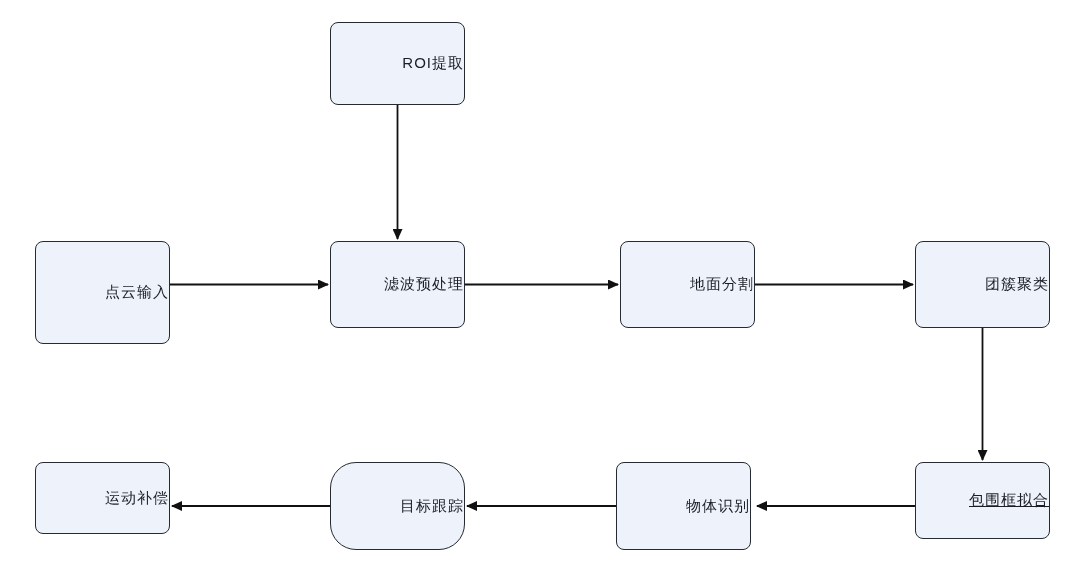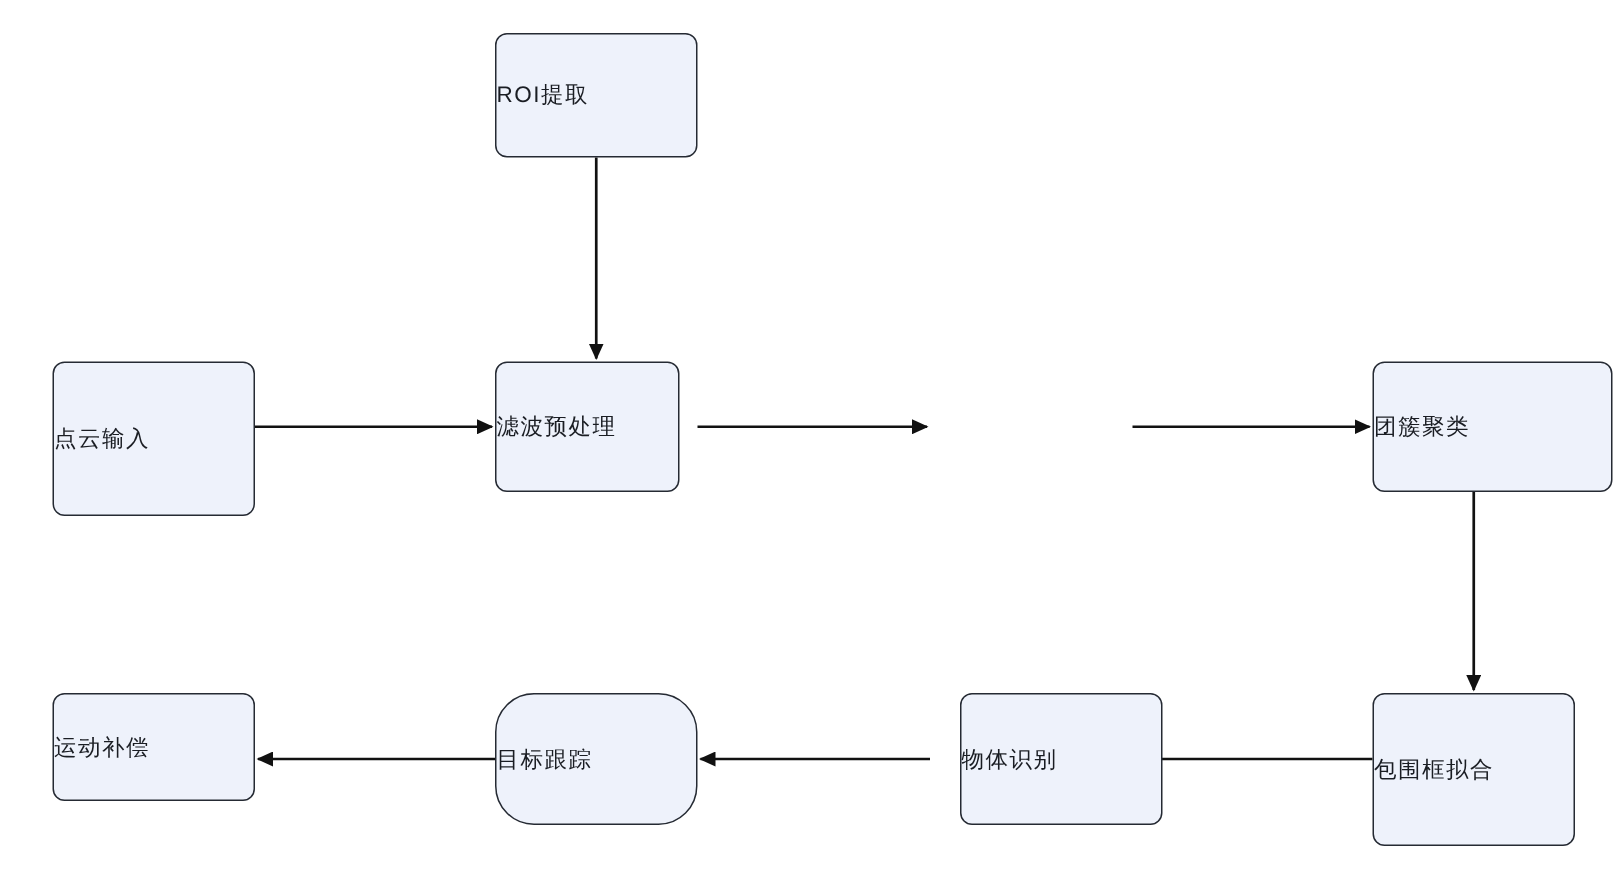--- a/index.html
+++ b/index.html
@@ -24,36 +24,36 @@
     pointer-events: none;
   }
   .node {
     position: absolute;
     box-sizing: border-box;
     background: #eef2fb;
     border: 1.5px solid #252a33;
     border-radius: 8px;
     display: flex;
     align-items: center;
-    justify-content: flex-start;
+    justify-content: flex-end;
     font-size: 15px;
     color: #1a1d23;
     letter-spacing: 1px;
     text-align: center;
   }
   
   .n-roi        { left: 330px; top: 22px;  width: 135px; height: 83px; }
   .n-input      { left: 35px;  top: 241px; width: 135px; height: 103px; }
-  .n-filter     { left: 330px; top: 241px; width: 123px; height: 87px; }
+  .n-filter     { left: 330px; top: 241px; width: 135px; height: 87px; }
   .n-ground     { left: 620px; top: 241px; width: 135px; height: 87px; }
-  .n-cluster    { left: 915px; top: 241px; width: 160px; height: 87px; }
+  .n-cluster    { left: 915px; top: 241px; width: 135px; height: 87px; }
   .n-motion     { left: 35px;  top: 462px; width: 135px; height: 72px; }
   .n-tracking   { left: 330px; top: 462px; width: 135px; height: 88px; border-radius: 26px; }
-  .n-recognition{ left: 640px; top: 462px; width: 135px; height: 88px; font-family: Liberation Mono, monospace; }
-  .n-bbox       { left: 915px; top: 462px; width: 135px; height: 102px; }
+  .n-recognition{ left: 616px; top: 462px; width: 135px; height: 88px; font-family: Liberation Mono, monospace; }
+  .n-bbox       { left: 915px; top: 462px; width: 135px; height: 77px; text-decoration: underline; }
 </style>
 </head>
 <body>
 
 <div class="canvas">
 
   <svg class="arrows" viewBox="0 0 1080 580" xmlns="http://www.w3.org/2000/svg">
     <defs>
       <marker id="arrowhead" markerWidth="12" markerHeight="10" refX="10" refY="5" orient="auto" markerUnits="userSpaceOnUse">
         <path d="M0,0 L11,5 L0,10 z" fill="#111111"></path>
@@ -74,20 +74,23 @@
   </div>
 
   <div class="node n-input">
     <span>点云输入</span>
   </div>
 
   <div class="node n-filter">
     <span>滤波预处理</span>
   </div>
 
+  <div class="node n-ground">
+    <span>地面分割</span>
+  </div>
 
   <div class="node n-cluster">
     <span>团簇聚类</span>
   </div>
 
   <div class="node n-motion">
     <span>运动补偿</span>
   </div>
 
   <div class="node n-tracking">

